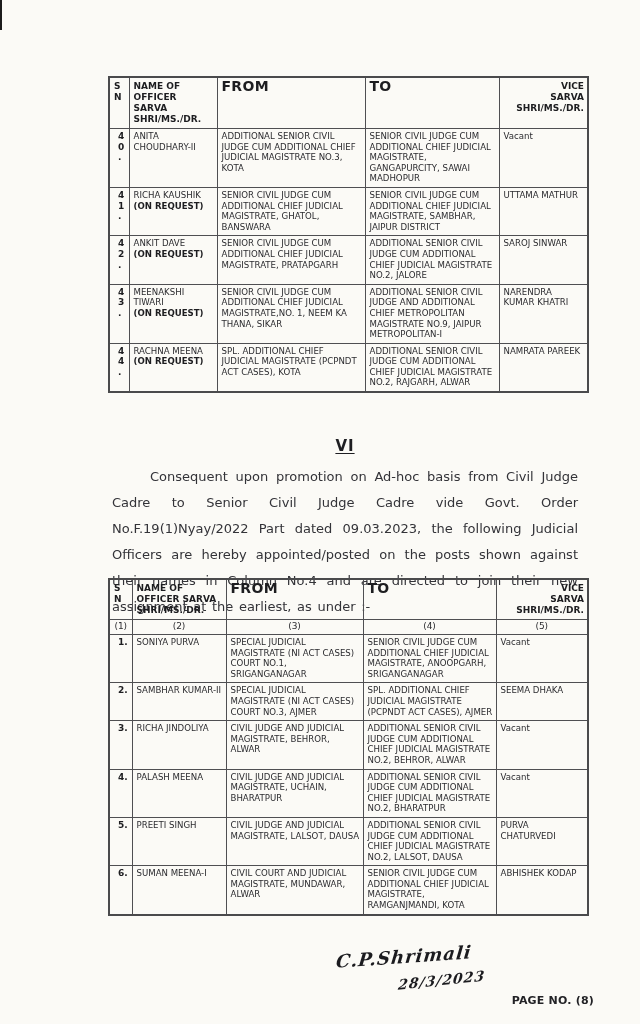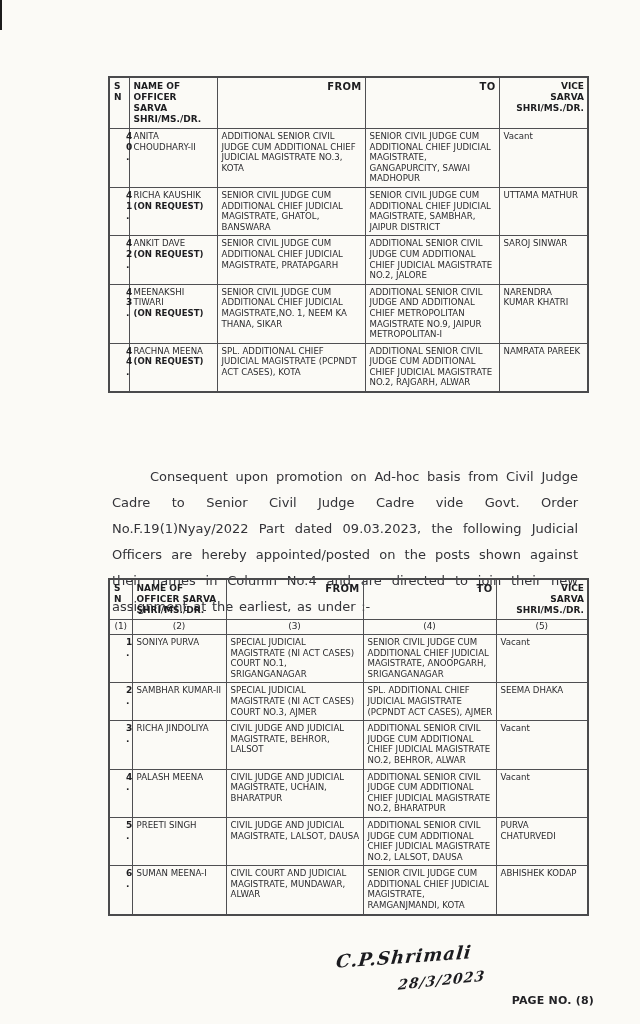--- a/index.html
+++ b/index.html
@@ -26,23 +26,23 @@
     color:#2b2b2f;
     word-wrap:break-word;
   }
   .doc-table th{
     font-weight:bold;color:#1d1d20;
     white-space:pre-line;
     text-align:left;
     font-size:9px;line-height:11px;
     padding-top:3px;
   }
-  .doc-table th.center{text-align:right;font-size:10px;letter-spacing:.3px;}
+  .doc-table th.center{text-align:left;font-size:14px;letter-spacing:.3px;}
   .doc-table th.center-sm{text-align:right;font-size:9px;}
-  td.sn{font-weight:bold;font-size:9px;color:#1d1d20;padding-left:16px;}
+  td.sn{font-weight:bold;font-size:9px;color:#1d1d20;padding-left:8px;}
   td .note{display:block;font-weight:bold;color:#1d1d20;}
   tr.colnums td{text-align:center;font-size:9px;padding:1px 2px 2px 2px;line-height:11px;}
 
   #table1{top:76px;}
   #table2{top:578px;}
 
   .heading{
     position:absolute;left:112px;top:437px;width:466px;
     text-align:center;font-weight:bold;font-size:15px;letter-spacing:1px;
     color:#1e1e22;
@@ -139,20 +139,21 @@
     <tr>
       <td class="sn">44.</td>
       <td><span>RACHNA MEENA</span><span class="note">(ON REQUEST)</span></td>
       <td>SPL. ADDITIONAL CHIEF JUDICIAL MAGISTRATE (PCPNDT ACT CASES), KOTA</td>
       <td>ADDITIONAL SENIOR CIVIL JUDGE CUM ADDITIONAL CHIEF JUDICIAL MAGISTRATE NO.2, RAJGARH, ALWAR</td>
       <td>NAMRATA PAREEK</td>
     </tr>
   </tbody>
     </table>
 
+  <div class="heading"><span>VI</span></div>
   <div class="para">Consequent upon promotion on Ad-hoc basis from Civil Judge Cadre to Senior Civil Judge Cadre vide Govt. Order No.F.19(1)Nyay/2022 Part dated 09.03.2023, the following Judicial Officers are hereby appointed/posted on the posts shown against their names in Column No.4 and are directed to join their new assignment at the earliest, as under :-</div>
 
   <table class="doc-table" id="table2">
     <colgroup>
       <col style="width:23px">
         <col style="width:94px">
         <col style="width:137px">
         <col style="width:133px">
         <col style="width:92px">
     </colgroup>
@@ -186,21 +187,21 @@
     <tr>
       <td class="sn">2.</td>
       <td>SAMBHAR KUMAR-II</td>
       <td>SPECIAL JUDICIAL MAGISTRATE (NI ACT CASES) COURT NO.3, AJMER</td>
       <td>SPL. ADDITIONAL CHIEF JUDICIAL MAGISTRATE (PCPNDT ACT CASES), AJMER</td>
       <td>SEEMA DHAKA</td>
     </tr>
     <tr>
       <td class="sn">3.</td>
       <td>RICHA JINDOLIYA</td>
-      <td>CIVIL JUDGE AND JUDICIAL MAGISTRATE, BEHROR, LALSOT</td>
+      <td>CIVIL JUDGE AND JUDICIAL MAGISTRATE, BEHROR, ALWAR</td>
       <td>ADDITIONAL SENIOR CIVIL JUDGE CUM ADDITIONAL CHIEF JUDICIAL MAGISTRATE NO.2, BEHROR, ALWAR</td>
       <td>Vacant</td>
     </tr>
     <tr>
       <td class="sn">4.</td>
       <td>PALASH MEENA</td>
       <td>CIVIL JUDGE AND JUDICIAL MAGISTRATE, UCHAIN, BHARATPUR</td>
       <td>ADDITIONAL SENIOR CIVIL JUDGE CUM ADDITIONAL CHIEF JUDICIAL MAGISTRATE NO.2, BHARATPUR</td>
       <td>Vacant</td>
     </tr>

